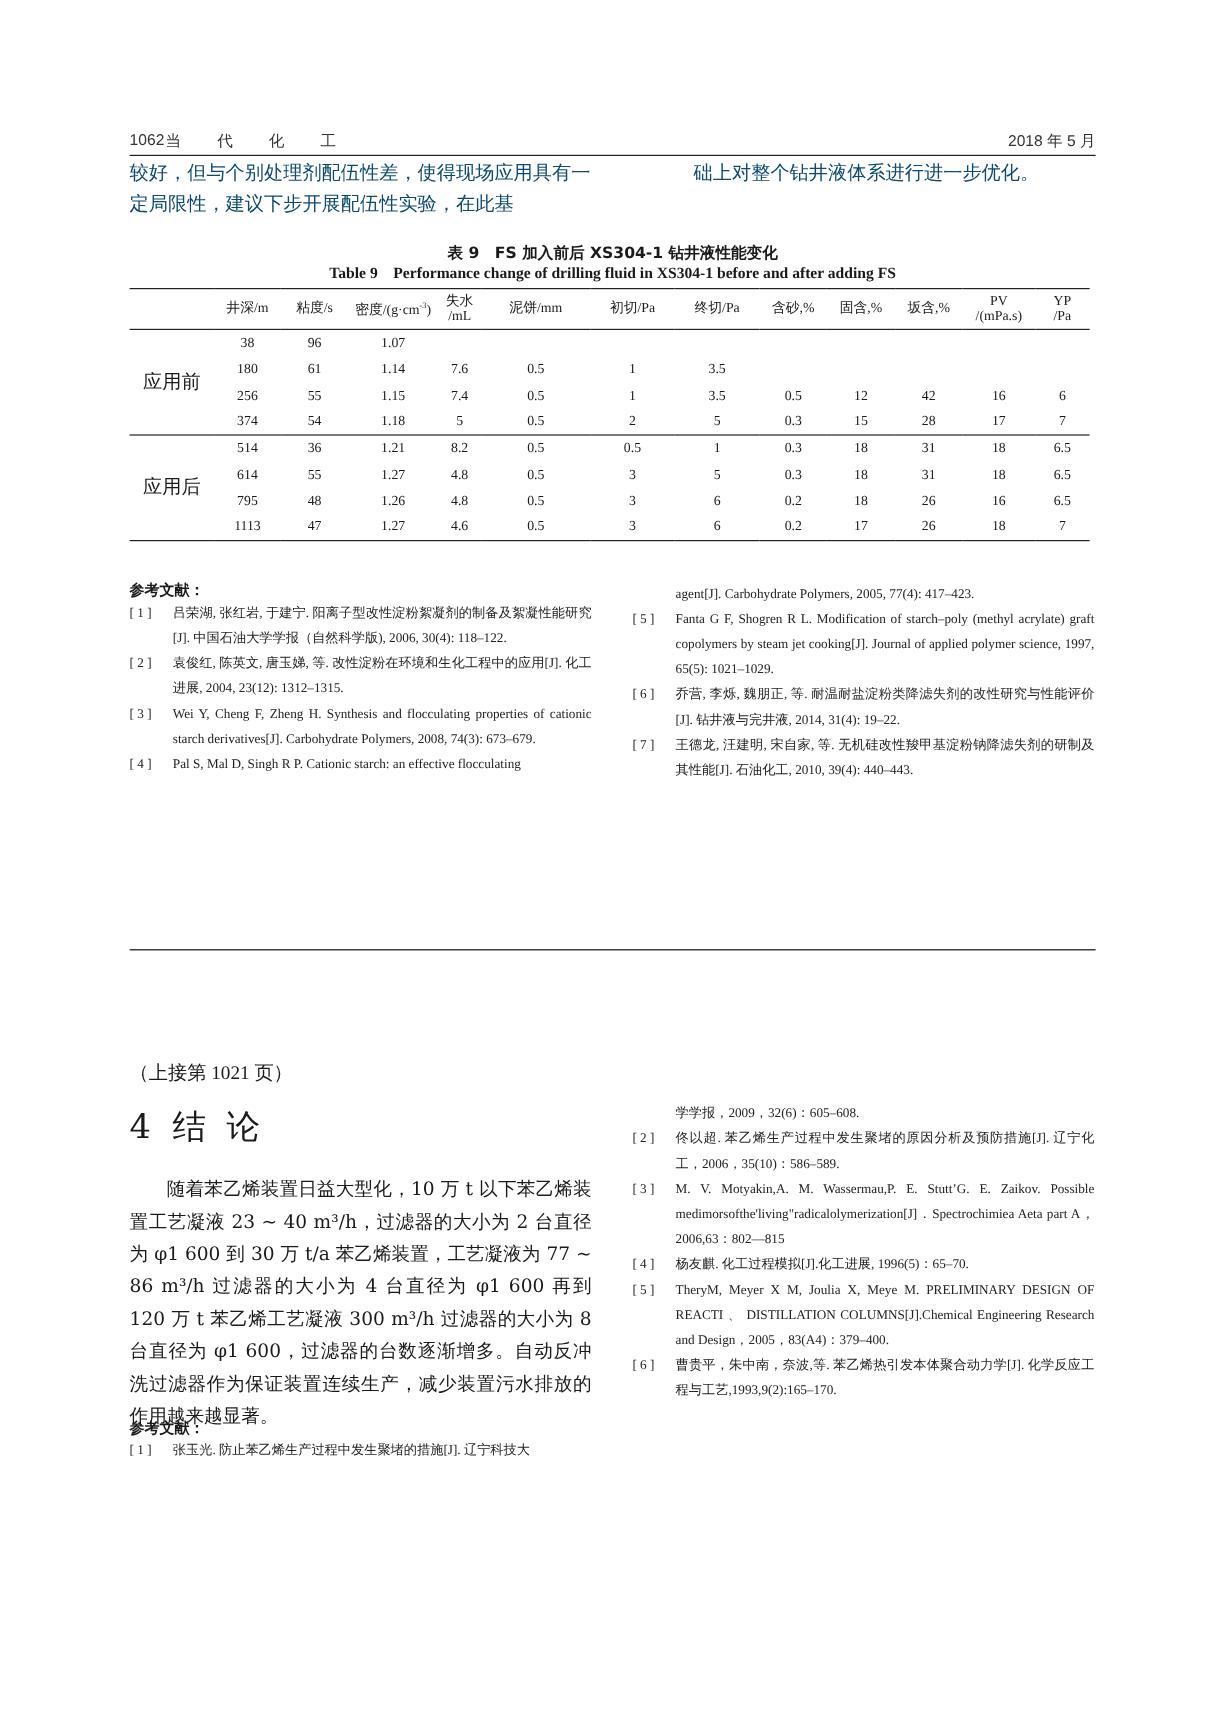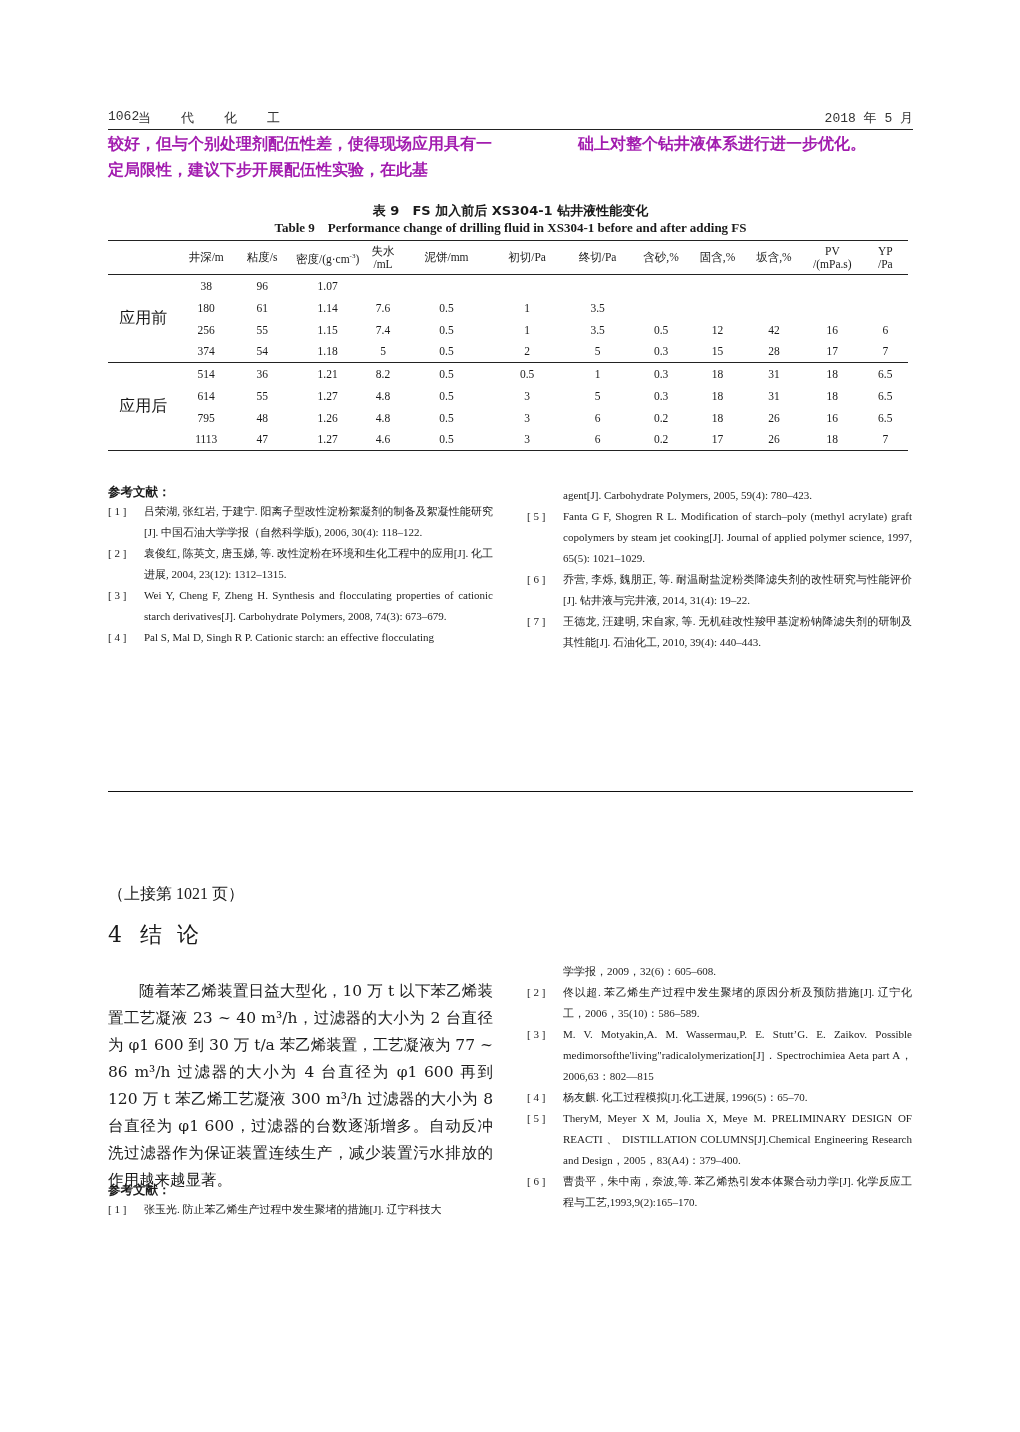--- a/index.html
+++ b/index.html
@@ -1,25 +1,25 @@
 <!DOCTYPE html>
 <html><head>
   <meta charset="utf-8">
   <style>
     * { box-sizing: border-box; margin: 0; padding: 0; }
     html, body { width: 1020px; height: 1432px; background: #ffffff; }
     body { position: relative; color: #1a1a1a; font-family: "DejaVu Serif", "Liberation Serif", serif; overflow: hidden; }
 
-    .running-header { position: absolute; left: 108px; top: 108px; width: 805px; height: 22px; border-bottom: 1px solid #222; font-family: Liberation Mono, monospace; font-size: 13px; color: #333; }
+    .running-header { position: absolute; left: 108px; top: 108px; width: 805px; height: 22px; border-bottom: 1px solid #222; font-family: Liberation Sans, sans-serif; font-size: 13px; color: #333; }
     .running-header .page-no { position: absolute; left: 0; top: 1px; }
     .running-header .journal { position: absolute; left: 0; right: 0; top: 1px; text-align: left; letter-spacing: 30px; padding-left: 30px; }
     .running-header .date { position: absolute; right: 0; top: 1px; }
 
     .col { position: absolute; }
-    .body-text { font-size: 16px; line-height: 26px; color: #a21caf; font-family: "DejaVu Sans", sans-serif; font-weight: bold; }
+    .body-text { font-size: 16px; line-height: 26px; color: #0c4a6e; font-family: "DejaVu Sans", sans-serif; }
 
     .top-left { left: 108px; top: 131px; width: 390px; }
     .top-right { left: 527px; top: 131px; width: 390px; text-align: center; }
 
     .table-caption { position: absolute; left: 108px; width: 805px; text-align: center; }
     .caption-zh { top: 202px; font-family: "DejaVu Sans", sans-serif; font-size: 13px; font-weight: bold; }
     .caption-en { top: 219px; font-family: "Liberation Serif", serif; font-size: 13px; font-weight: bold; }
 
     table.data-table { position: absolute; left: 108px; top: 240px; width: 800px; border-collapse: collapse; font-family: "Liberation Serif", serif; font-size: 11.5px; }
     table.data-table th { font-weight: normal; text-align: center; padding: 2px 2px; height: 34px; vertical-align: middle; line-height: 13px; border-top: 1.5px solid #222; border-bottom: 1px solid #222; }
@@ -30,21 +30,21 @@
 
     .refs-heading { font-family: "DejaVu Sans", sans-serif; font-weight: bold; font-size: 12.5px; }
     .ref-list { font-family: "Liberation Serif", serif; font-size: 11px; line-height: 21px; color: #222; }
     .ref-item { position: relative; padding-left: 36px; text-align: justify; }
     .ref-item .num { position: absolute; left: 0; top: 0; width: 32px; }
     .ref-cont { padding-left: 36px; }
 
     .divider { position: absolute; left: 108px; top: 791px; width: 805px; height: 0; border-top: 1.5px solid #111; }
 
     .continued { position: absolute; left: 108px; top: 884px; font-family: "Liberation Serif", serif; font-size: 16px; }
-    .section-heading { position: absolute; left: 108px; top: 920px; font-family: "DejaVu Serif", serif; font-size: 22px; letter-spacing: 4px; }
+    .section-heading { position: absolute; left: 108px; top: 920px; font-family: "DejaVu Serif", serif; font-size: 28px; letter-spacing: 4px; }
     .section-heading .secno { margin-right: 14px; }
     .conclusion-text { position: absolute; left: 108px; top: 958px; width: 385px; font-family: "DejaVu Serif", serif; font-size: 15.5px; line-height: 27px; text-align: justify; }
     .conclusion-text p { text-indent: 2em; margin-top: 20px; }
   </style>
 </head>
 <body>
 
 <div class="running-header">
   <span class="page-no">1062</span>
   <span class="journal">当代化工</span>
@@ -197,21 +197,21 @@
   <div class="refs-heading">参考文献：</div>
   <div class="ref-list" id="refs-a-left">
       <div class="ref-item"><span class="num">[ 1 ]</span><span>吕荣湖, 张红岩, 于建宁. 阳离子型改性淀粉絮凝剂的制备及絮凝性能研究[J]. 中国石油大学学报（自然科学版), 2006, 30(4): 118–122.</span></div>
       <div class="ref-item"><span class="num">[ 2 ]</span><span>袁俊红, 陈英文, 唐玉娣, 等. 改性淀粉在环境和生化工程中的应用[J]. 化工进展, 2004, 23(12): 1312–1315.</span></div>
       <div class="ref-item"><span class="num">[ 3 ]</span><span>Wei Y, Cheng F, Zheng H. Synthesis and flocculating properties of cationic starch derivatives[J]. Carbohydrate Polymers, 2008, 74(3): 673–679.</span></div>
       <div class="ref-item"><span class="num">[ 4 ]</span><span>Pal S, Mal D, Singh R P. Cationic starch: an effective flocculating</span></div>
     </div>
 </div>
 <div class="col" style="left:527px; top:485px; width:385px;">
   <div class="ref-list">
-    <div class="ref-cont">agent[J]. Carbohydrate Polymers, 2005, 59(4): 780–423.</div>
+    <div class="ref-cont">agent[J]. Carbohydrate Polymers, 2005, 77(4): 417–423.</div>
   </div>
   <div class="ref-list" id="refs-a-right">
       <div class="ref-item"><span class="num">[ 5 ]</span><span>Fanta G F, Shogren R L. Modification of starch–poly (methyl acrylate) graft copolymers by steam jet cooking[J]. Journal of applied polymer science, 1997, 65(5): 1021–1029.</span></div>
       <div class="ref-item"><span class="num">[ 6 ]</span><span>乔营, 李烁, 魏朋正, 等. 耐温耐盐淀粉类降滤失剂的改性研究与性能评价[J]. 钻井液与完井液, 2014, 31(4): 19–22.</span></div>
       <div class="ref-item"><span class="num">[ 7 ]</span><span>王德龙, 汪建明, 宋自家, 等. 无机硅改性羧甲基淀粉钠降滤失剂的研制及其性能[J]. 石油化工, 2010, 39(4): 440–443.</span></div>
     </div>
 </div>
 
 <div class="divider"></div>
 
@@ -226,21 +226,21 @@
 <div class="col" style="left:108px; top:1182px; width:385px;">
   <div class="refs-heading">参考文献：</div>
   <div class="ref-list">
     <div class="ref-item">
       <span class="num">[ 1 ]</span>
       <span>张玉光. 防止苯乙烯生产过程中发生聚堵的措施[J]. 辽宁科技大</span>
     </div>
   </div>
 </div>
 
-<div class="col" style="left:527px; top:918px; width:385px;margin-top:43px;">
+<div class="col" style="left:527px; top:918px; width:385px;">
   <div class="ref-list">
     <div class="ref-cont">学学报，2009，32(6)：605–608.</div>
   </div>
   <div class="ref-list" id="refs-b-right">
       <div class="ref-item"><span class="num">[ 2 ]</span><span>佟以超. 苯乙烯生产过程中发生聚堵的原因分析及预防措施[J]. 辽宁化工，2006，35(10)：586–589.</span></div>
       <div class="ref-item"><span class="num">[ 3 ]</span><span>M. V. Motyakin,A. M. Wassermau,P. E. Stutt’G. E. Zaikov. Possible medimorsofthe'living"radicalolymerization[J]．Spectrochimiea Aeta part A，2006,63：802—815</span></div>
       <div class="ref-item"><span class="num">[ 4 ]</span><span>杨友麒. 化工过程模拟[J].化工进展, 1996(5)：65–70.</span></div>
       <div class="ref-item"><span class="num">[ 5 ]</span><span>TheryM, Meyer X M, Joulia X, Meye M. PRELIMINARY DESIGN OF REACTI 、 DISTILLATION COLUMNS[J].Chemical Engineering Research and Design，2005，83(A4)：379–400.</span></div>
       <div class="ref-item"><span class="num">[ 6 ]</span><span>曹贵平，朱中南，奈波,等. 苯乙烯热引发本体聚合动力学[J]. 化学反应工程与工艺,1993,9(2):165–170.</span></div>
     </div>

